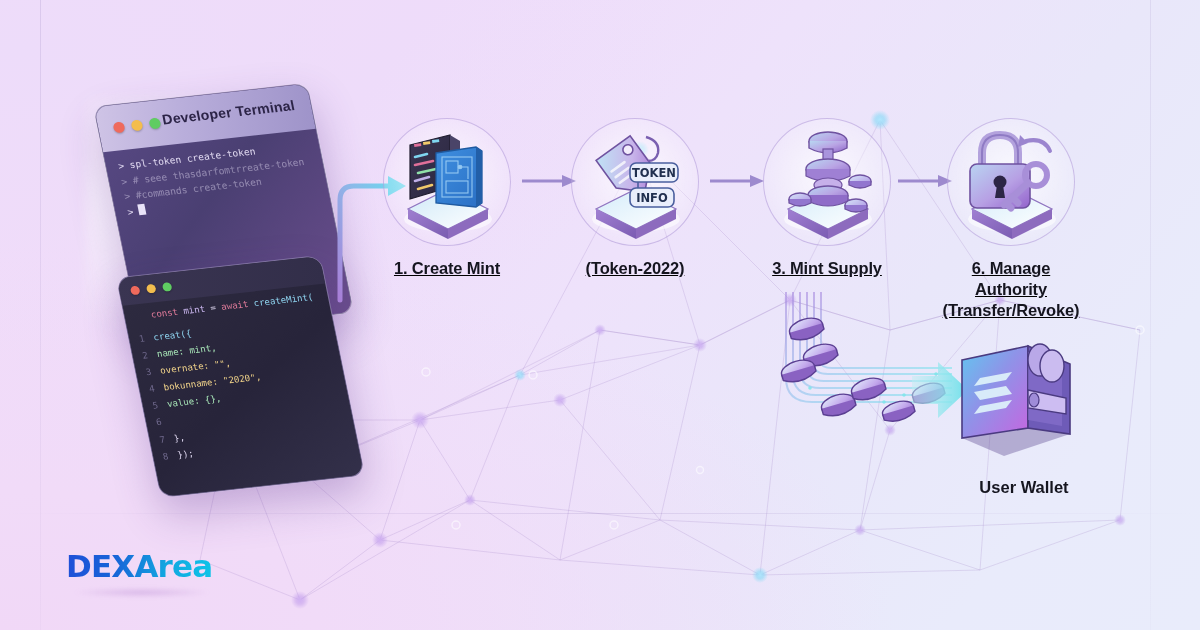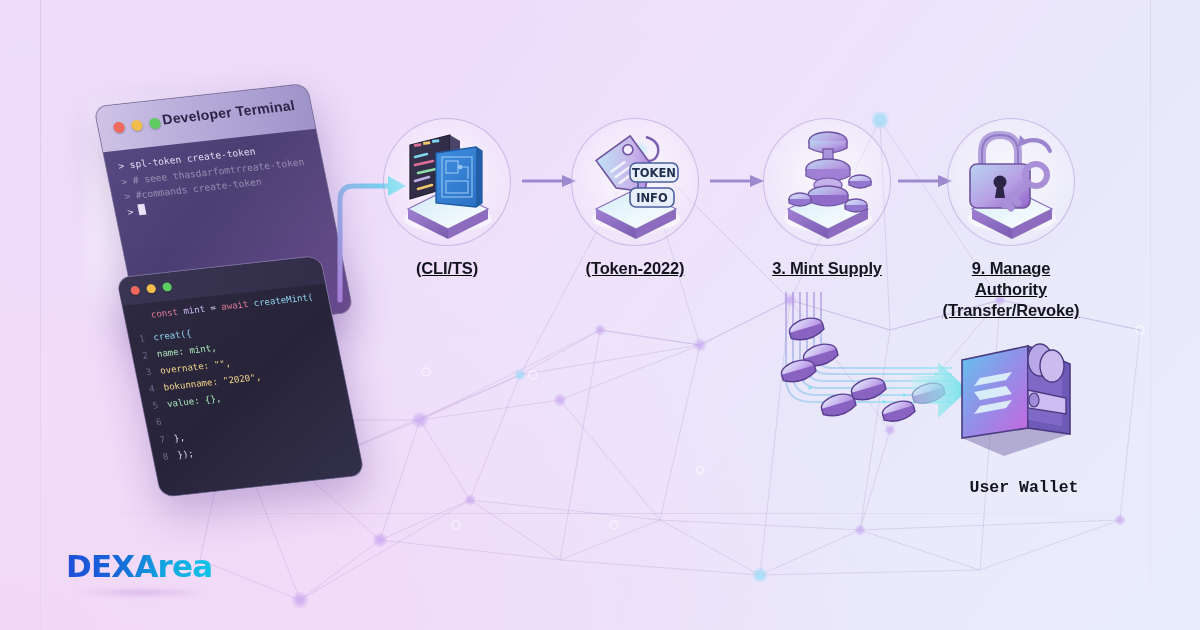--- a/index.html
+++ b/index.html
@@ -111,21 +111,21 @@
 
   .arrow-mid{ position:absolute; top:56px; width:56px; height:14px; }
 
   
   .intro-arrow{ position:absolute; left:330px; top:152px; width:92px; height:152px; }
 
   
   .wallet-flow{ position:absolute; left:776px; top:292px; width:320px; height:210px; }
   .wallet-label{
     position:absolute; left:168px; top:186px; width:160px; text-align:center;
-    font-size:16.5px; font-weight:700; color:#15151f;font-family:Liberation Mono, monospace;
+    font-size:16.5px; font-weight:700; color:#15151f;
   }
 
   
   .logo{
     position:absolute; left:66px; top:548px;
     font-size:31px; font-weight:800; letter-spacing:-.8px;
     background:linear-gradient(95deg,#1f4fd8 0%,#1765d8 34%,#12a6e0 68%,#0fc4e8 100%);
     -webkit-background-clip:text; background-clip:text; color:transparent;
     font-family:"DejaVu Sans", sans-serif;
   }
@@ -329,21 +329,21 @@
               <rect x="6" y="10" width="30" height="40"></rect>
               <rect x="10" y="14" width="12" height="12"></rect>
               <rect x="10" y="34" width="22" height="12"></rect>
               <path d="M24 20 L32 20 L32 32"></path>
               <circle cx="24" cy="20" r="1.8" fill="#9fd0f5"></circle>
             </g>
           </g>
         </svg>
       </div>
       <div class="step-label">
-        <div>(CLI/TS)</div>
+        <div>1. Create Mint</div>
       </div>
     </div>
 
     <div class="arrow-mid" style="left:150px">
       <svg width="56" height="14" viewBox="0 0 56 14">
           <path d="M0 7 H42" stroke="#9d8ace" stroke-width="3"></path>
           <path d="M40 1 L54 7 L40 13 Z" fill="#9d8ace"></path>
         </svg>
     </div>
 
@@ -490,21 +490,21 @@
             <circle cx="30" cy="14" r="11" fill="none" stroke="#a88fd8" stroke-width="6"></circle>
             <path d="M22 22 L-2 44" stroke="#a88fd8" stroke-width="7" stroke-linecap="round"></path>
             <path d="M6 36 L12 42" stroke="#a88fd8" stroke-width="7" stroke-linecap="round"></path>
             <path d="M0 42 L5 47" stroke="#a88fd8" stroke-width="7" stroke-linecap="round"></path>
           </g>
           <path d="M78 22 Q96 18 102 32" fill="none" stroke="#9b85cf" stroke-width="4" stroke-linecap="round"></path>
           <path d="M72 16 L80 24 L70 28 Z" fill="#9b85cf"></path>
         </svg>
       </div>
       <div class="step-label">
-        <div>9. Manage Authority</div>
+        <div>6. Manage Authority</div>
         <div>(Transfer/Revoke)</div>
       </div>
     </div>
   </div>
 
   <div class="wallet-flow">
     <svg width="320" height="210" viewBox="0 0 320 210">
       <defs>
         <linearGradient id="trail" x1="0" y1="0" x2="1" y2="1">
           <stop offset="0%" stop-color="#a98be0"></stop>

